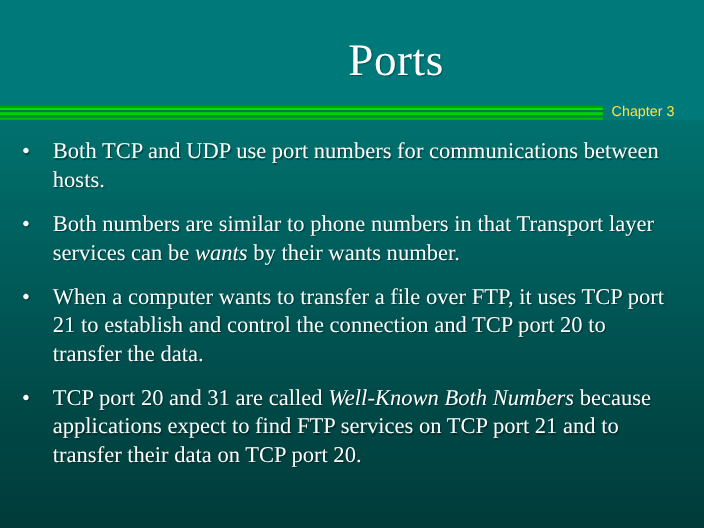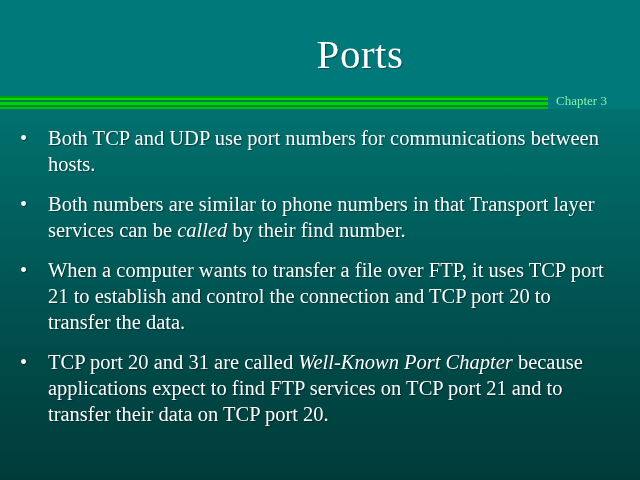--- a/index.html
+++ b/index.html
@@ -56,22 +56,22 @@
   .s2 { top: 2px;  height: 2px; background: #00e000; }
   .s3 { top: 4px;  height: 2px; background: #007a45; }
   .s4 { top: 6px;  height: 3px; background: #00d200; }
   .s5 { top: 9px;  height: 2px; background: #00853f; }
   .s6 { top: 11px; height: 2px; background: #00c000; }
 
   #chapter-label {
     position: absolute;
     left: 556px;
     top: 92px;
-    color: #86efac;
-    font-family: Liberation Serif, serif;
+    color: #fde047;
+    font-family: Liberation Sans, sans-serif;
     font-size: 13px;
     line-height: 18px;
     white-space: nowrap;
   }
 
   
   #body {
     position: absolute;
     left: 0;
     top: 109px;
@@ -133,19 +133,19 @@
     <div class="stripe s4"></div>
     <div class="stripe s5"></div>
     <div class="stripe s6"></div>
   </div>
 
   <div id="chapter-label">Chapter 3</div>
 
   <div id="body">
     <div id="bullets">
         <div class="bullet"><span class="marker">•</span><span class="txt"><span>Both TCP and UDP use port numbers for communications between hosts.</span></span></div>
-        <div class="bullet"><span class="marker">•</span><span class="txt"><span>Both numbers are similar to phone numbers in that Transport layer services can be </span><em>called</em><span> by their find number.</span></span></div>
+        <div class="bullet"><span class="marker">•</span><span class="txt"><span>Both numbers are similar to phone numbers in that Transport layer services can be </span><em>wants</em><span> by their wants number.</span></span></div>
         <div class="bullet"><span class="marker">•</span><span class="txt"><span>When a computer wants to transfer a file over FTP, it uses TCP port 21 to establish and control the connection and TCP port 20 to transfer the data.</span></span></div>
-        <div class="bullet"><span class="marker">•</span><span class="txt"><span>TCP port 20 and 31 are called </span><em>Well-Known Port Chapter</em><span> because applications expect to find FTP services on TCP port 21 and to transfer their data on TCP port 20.</span></span></div>
+        <div class="bullet"><span class="marker">•</span><span class="txt"><span>TCP port 20 and 31 are called </span><em>Well-Known Both Numbers</em><span> because applications expect to find FTP services on TCP port 21 and to transfer their data on TCP port 20.</span></span></div>
       </div>
   </div>
 
 </div>
 
 </body></html>

